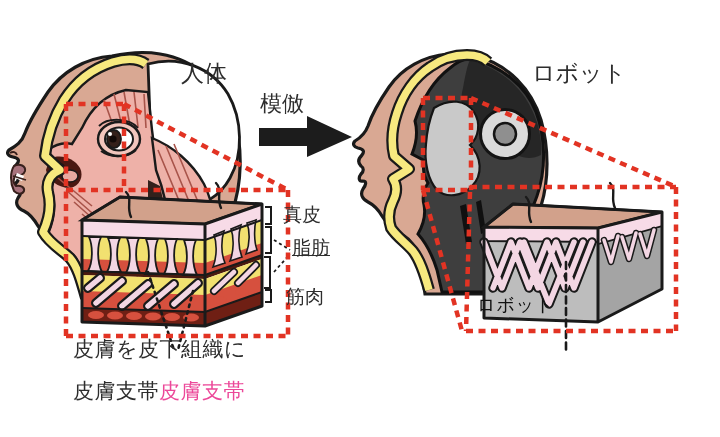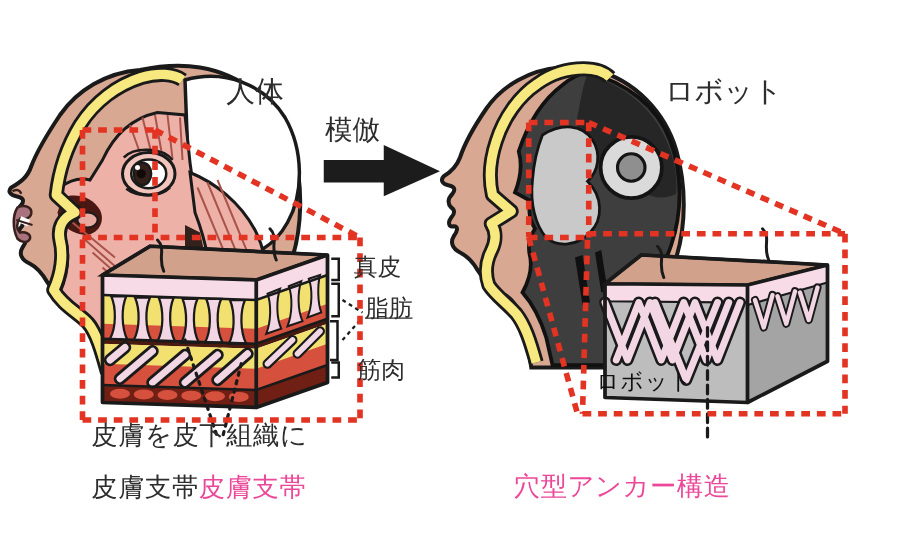--- a/index.html
+++ b/index.html
@@ -221,15 +221,14 @@
 
   <div class="txt layer-label" style="left:283px;top:203px;">真皮</div>
   <div class="txt layer-label" style="left:292px;top:236px;text-decoration:underline;">脂肪</div>
   <div class="txt layer-label" style="left:286px;top:285px;text-align:center;">筋肉</div>
 
   <div class="txt block-label" style="left:477px;top:294px;color:#111;">ロボット</div>
 
   <div class="txt caption" style="left:73px;top:336px;">皮膚を皮下組織に</div>
   <div class="txt caption" style="left:73px;top:378px;"><span>皮膚支帯</span><span class="red-text">皮膚支帯</span></div>
 
-  <div class="txt caption red-text" style="left:411px;top:377px;">穴型アンカー構造</div>
 
 </div>
 
 </body></html>

